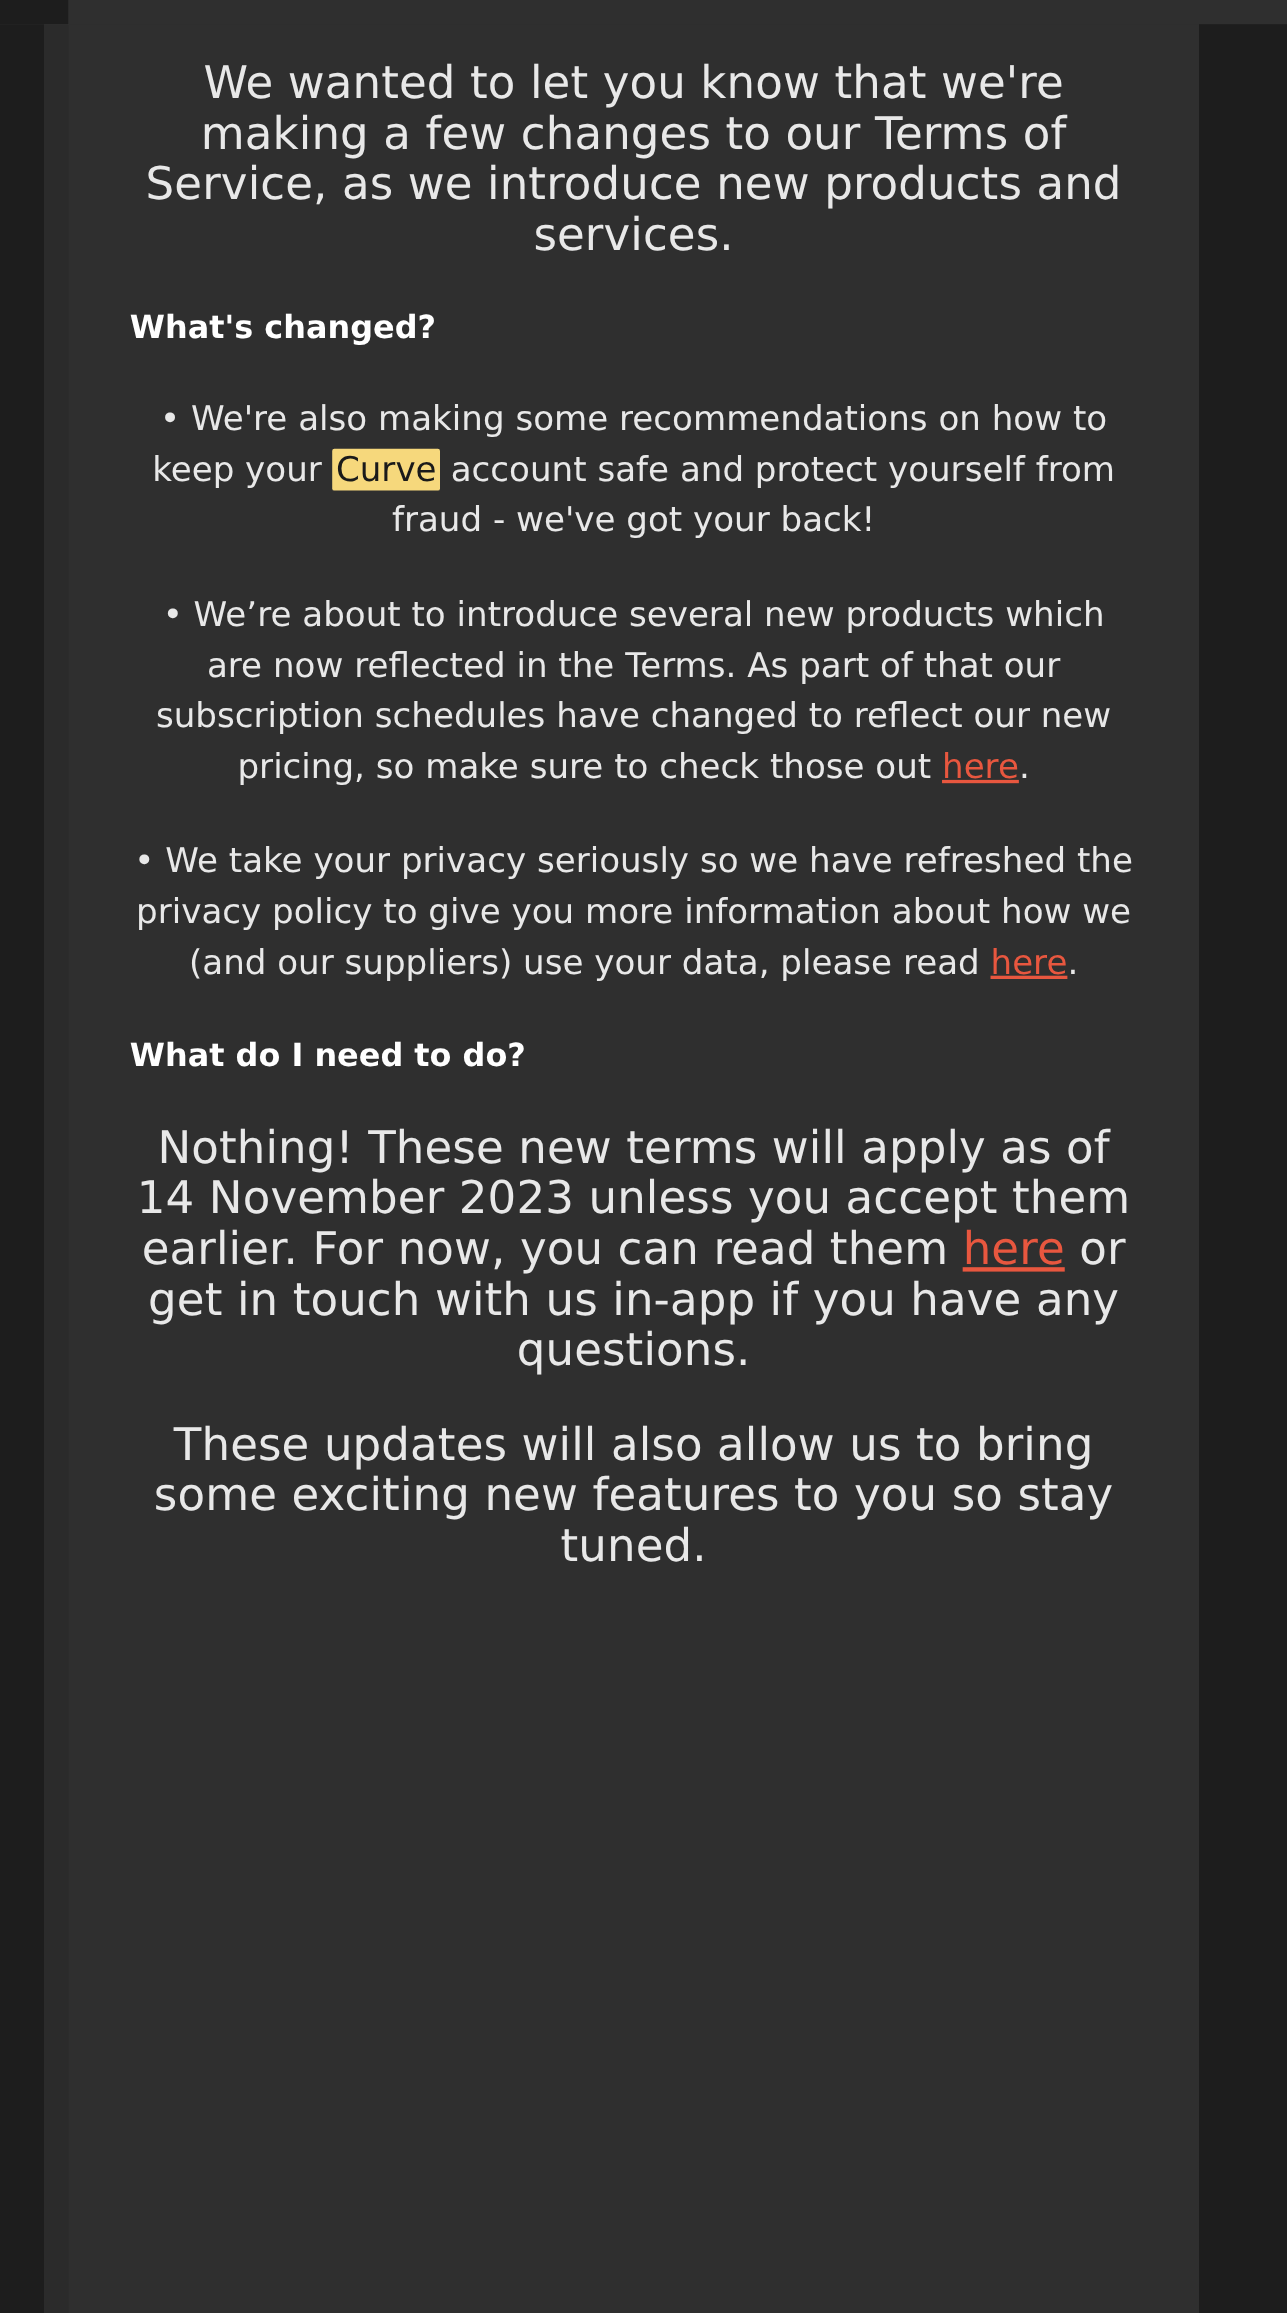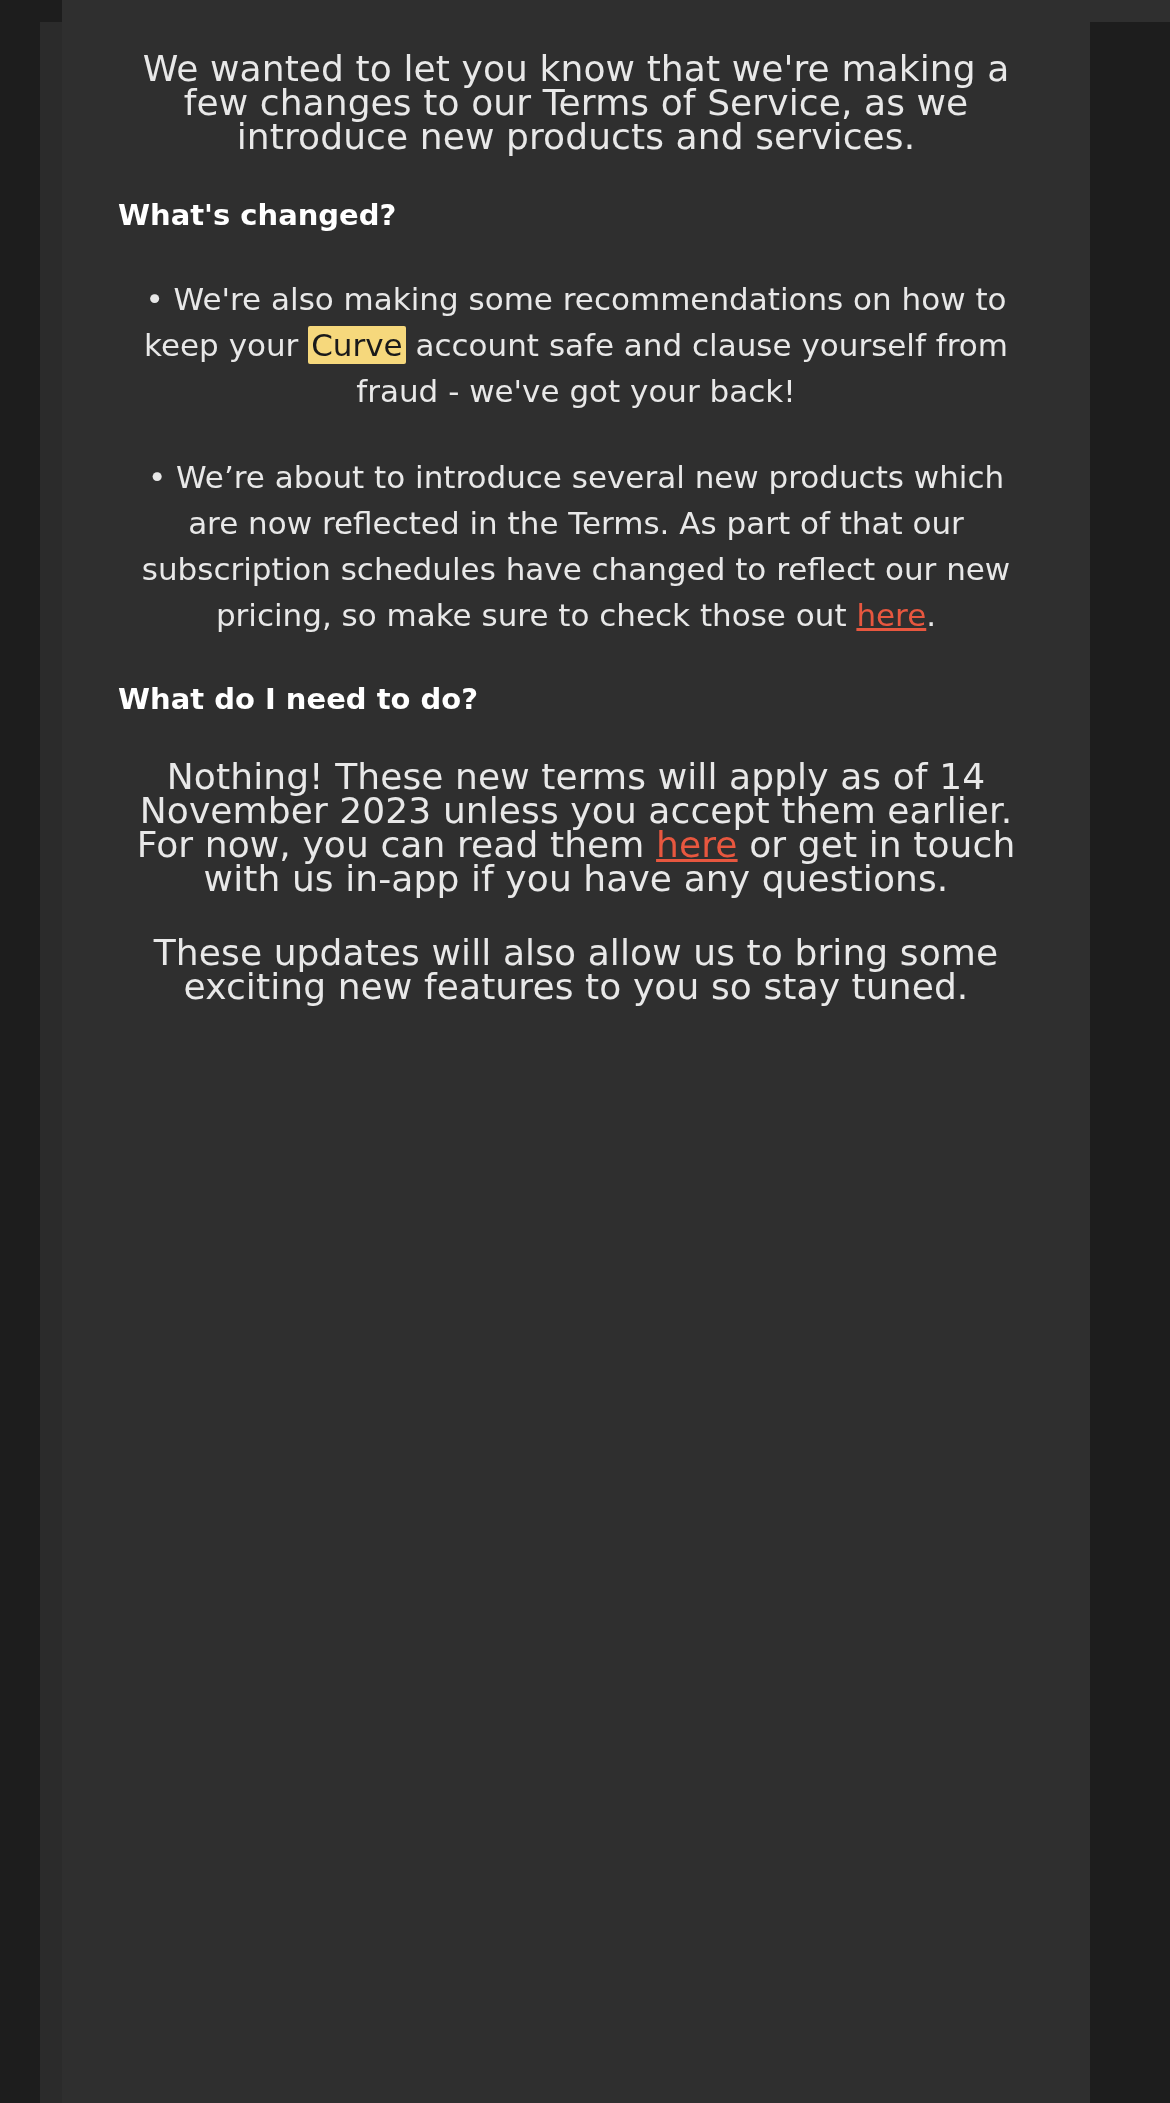--- a/index.html
+++ b/index.html
@@ -75,22 +75,22 @@
     width: 1028px;
     height: 2081px;
     background: #2f2f2f;
     box-sizing: border-box;
     padding: 0 56px;
     overflow: hidden;
   }
 
   .para {
     color: #e8e8e8;
-    font-size: 36px;
-    line-height: 34px;
+    font-size: 41px;
+    line-height: 46px;
     text-align: center;
     margin: 0 0 40px 0;
     letter-spacing: 0.1px;
   }
   .para.first {
     margin-top: 30px;
   }
   .heading {
     color: #ffffff;
     font-size: 29px;
@@ -129,24 +129,25 @@
   <div class="left-gutter-2"></div>
   <div class="right-gutter"></div>
 
   <div class="content-card">
 
     <p class="para first">We wanted to let you know that we're making a few changes to our Terms of Service, as we introduce new products and services.</p>
 
     <p class="heading">What's changed?</p>
 
 
-    <p class="bullet-para"><span>• We're also making some recommendations on how to keep your </span><span class="highlight">Curve</span><span> account safe and clause yourself from fraud - we've got your back!</span></p>
+    <p class="bullet-para"><span>• We're also making some recommendations on how to keep your </span><span class="highlight">Curve</span><span> account safe and protect yourself from fraud - we've got your back!</span></p>
 
     <p class="bullet-para"><span>• We’re about to introduce several new products which are now reflected in the Terms. As part of that our subscription schedules have changed to reflect our new pricing, so make sure to check those out </span><a class="link" href="#">here</a><span>.</span></p>
 
+    <p class="bullet-para"><span>• We take your privacy seriously so we have refreshed the privacy policy to give you more information about how we (and our suppliers) use your data, please read </span><a class="link" href="#">here</a><span>.</span></p>
 
     <p class="heading">What do I need to do?</p>
 
     <p class="para"><span>Nothing! These new terms will apply as of 14 November 2023 unless you accept them earlier. For now, you can read them </span><a class="link" href="#">here</a><span> or get in touch with us in-app if you have any questions.</span></p>
 
     <p class="para">These updates will also allow us to bring some exciting new features to you so stay tuned.</p>
 
   </div>
 </div>
 

